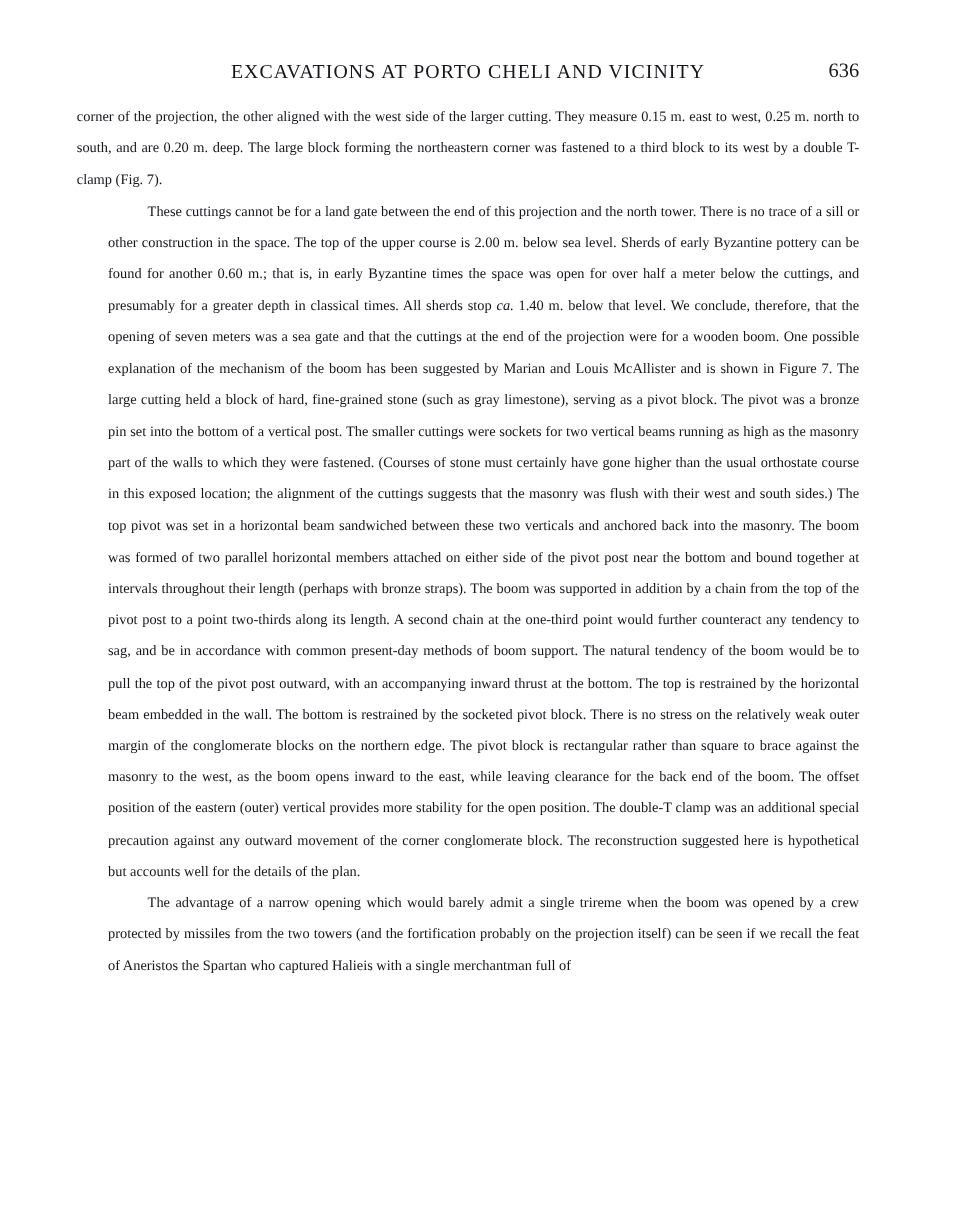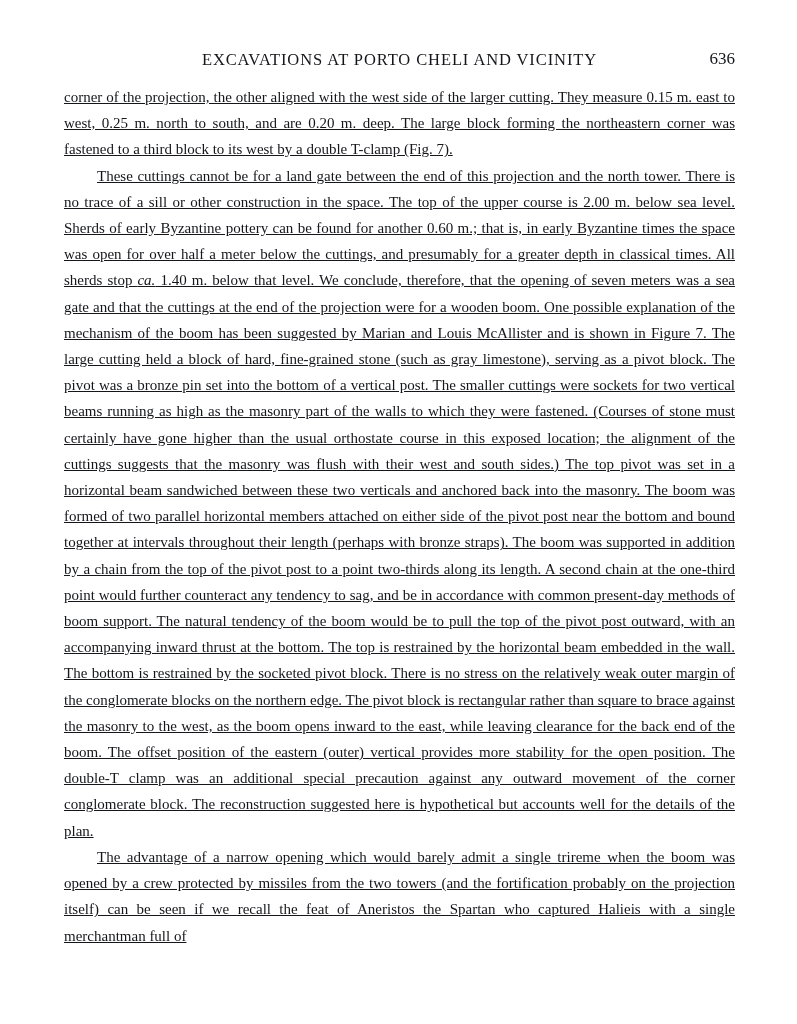--- a/index.html
+++ b/index.html
@@ -12,21 +12,21 @@
     background: #ffffff;
     font-family: "Liberation Serif", serif;
     color: #1a1a1a;
     overflow: hidden;
   }
   .page {
     position: relative;
     width: 797px;
     height: 1024px;
     box-sizing: border-box;
-    padding: 44px 62px 20px 64px;
+    padding: 44px 81px 20px 64px;
   }
   .running-head {
     position: relative;
     height: 34px;
     margin-bottom: 6px;
   }
   .running-title {
     position: absolute;
     left: 0;
     right: 0;
@@ -39,34 +39,34 @@
     color: #15161a;
   }
   .page-number {
     position: absolute;
     right: 0;
     top: 5px;
     font-size: 17px;
     color: #15161a;
   }
   .body-text {
-    font-size: 15px;
+    font-size: 12px;
     line-height: 26.2px;
     text-align: justify;
     text-justify: inter-word;
     color: #15161a;
     hyphens: none;
-    text-decoration: underline;
   }
   .body-text p {
     margin: 0;
     text-indent: 0;
   }
   .body-text p.indent {
     text-indent: 33px;
+    margin-left: 26px;
   }
   .body-text p + p {
     margin-top: 0;
   }
   .ital {
     font-style: italic;
   }
 </style>
 </head>
 <body>

